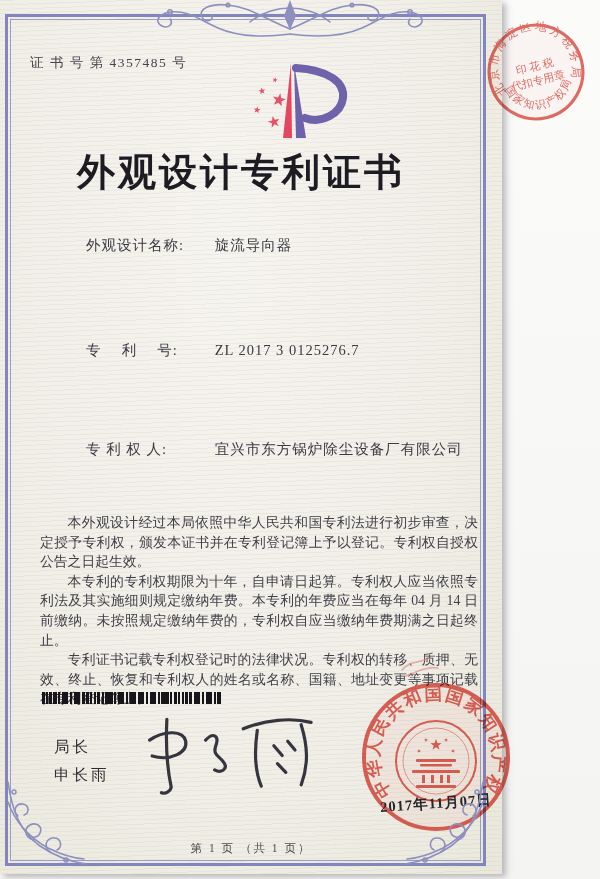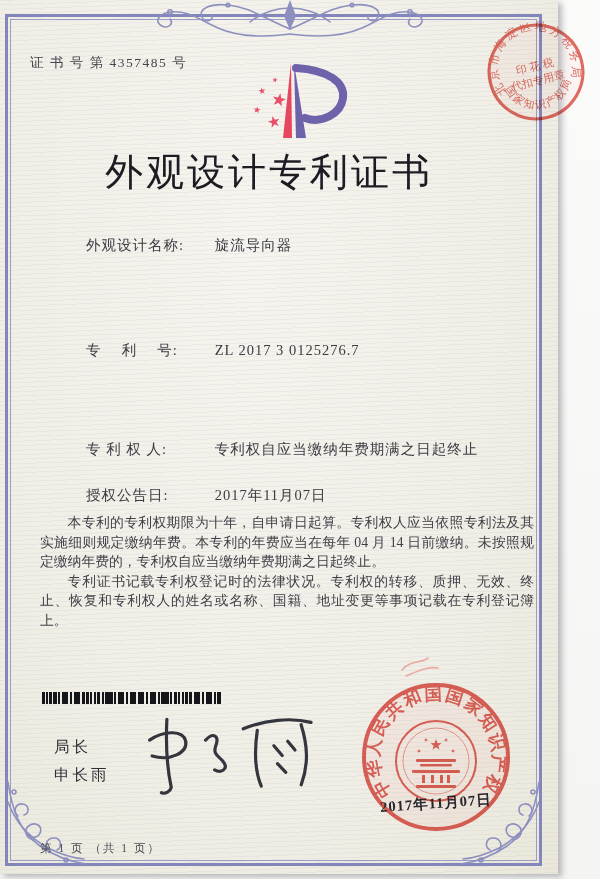--- a/index.html
+++ b/index.html
@@ -2,21 +2,21 @@
 <html><head>
 <meta charset="utf-8">
 <style>
   html,body{margin:0;padding:0;}
   body{
     width:600px;height:879px;position:relative;overflow:hidden;
     background:linear-gradient(180deg,#fbfbfa 0%,#f4f4f2 100%);
     font-family:"Liberation Serif","DejaVu Serif",serif;
   }
   .paper{
-    position:absolute;left:0;top:0;width:558px;height:874px;
+    position:absolute;left:0;top:0;width:502px;height:874px;
     background:
       repeating-linear-gradient(178deg, rgba(148,156,190,0.10) 0px, rgba(148,156,190,0.10) 1px, rgba(0,0,0,0) 1px, rgba(0,0,0,0) 4.5px),
       radial-gradient(ellipse at 45% 28%, #f6f4ee 0%, #f1eee6 60%, #eae7da 100%);
     box-shadow: 4px 3px 6px rgba(110,110,120,0.45);
   }
   .frame{
     position:absolute;left:5px;top:14px;right:16px;bottom:8px;
     border:3px solid #8286ba;
   }
   .frame::after{
@@ -27,21 +27,21 @@
   .corner.bl{left:4px;bottom:6px;}
   .corner.br{right:15px;bottom:6px;transform:scaleX(-1);}
   .cert-no{
     position:absolute;left:30px;top:54px;
     font-size:13.5px;letter-spacing:1.5px;color:#45454c;
   }
   .logo{position:absolute;left:233px;top:56px;width:120px;height:88px;}
   .tax-stamp{position:absolute;left:486px;top:22px;width:100px;height:100px;transform:rotate(-14deg);mix-blend-mode:multiply;opacity:.85;}
   .doc-title{
     position:absolute;left:0;right:20px;top:147px;text-align:center;
-    font-size:38px;font-weight:400;letter-spacing:3px;color:#1c1c22;
+    font-size:38px;font-weight:700;letter-spacing:3px;color:#1c1c22;
   }
   .field{position:absolute;left:40px;font-size:14.5px;color:#3b3b42;letter-spacing:1px;white-space:nowrap;}
   .field .lbl{display:inline-block;min-width:118px;margin-left:46px;}
   .field .val{margin-left:6px;margin-top:12px;}
   .f0{top:236px}.f1{top:289px}.f2{top:341px}.f3{top:388px}.f4{top:440px}.f5{top:486px}
   .body-text{
     position:absolute;left:40px;right:24px;top:513px;
     font-size:13.8px;line-height:19.6px;text-align:justify;color:#3f3f46;
   }
   .body-text p{margin:0;text-indent:2em;}
@@ -55,21 +55,21 @@
   .signer{position:absolute;left:48px;font-size:15.5px;letter-spacing:3px;color:#2e2e34;margin-left:6px;}
   .signer.t{top:737px}.signer.n{top:765px}
   .signature{position:absolute;left:140px;top:703px;width:195px;height:95px;transform:rotate(-2deg);}
   .seal{position:absolute;left:358px;top:679px;width:156px;height:156px;mix-blend-mode:multiply;opacity:.88;}
   .seal-date{
     position:absolute;left:356px;top:794px;width:160px;text-align:center;
     font-size:14.5px;font-weight:600;letter-spacing:1px;color:#26262c;transform:rotate(-4deg);
   }
   .scribble{position:absolute;left:396px;top:650px;width:60px;height:30px;}
   .footer{
-    position:absolute;left:0;right:40px;top:841px;
+    position:absolute;left:0;right:40px;top:841px;text-align:center;
     font-size:11.5px;letter-spacing:2px;color:#4a4a50;padding-left:40px;
   }
   .stroke-orn{stroke:#8d90bf;fill:none;stroke-width:1.6;stroke-linecap:round;}
   .seal-red{fill:#e14f46;}
 </style>
 </head>
 <body>
 
 <div class="paper">
 
@@ -127,28 +127,25 @@
   <div class="field f0">
     <span class="lbl">外观设计名称:</span>
     <span class="val">旋流导向器</span>
   </div>
   <div class="field f2">
     <span class="lbl">专　 利　 号:</span>
     <span class="val">ZL 2017 3 0125276.7</span>
   </div>
   <div class="field f4">
     <span class="lbl">专 利 权 人:</span>
-    <span class="val">专利权自应当缴纳年费期满之日起终止</span>
-  </div>
-  <div class="field f5">
-    <span class="lbl">授权公告日:</span>
-    <span class="val">2017年11月07日</span>
+    <span class="val">宜兴市东方锅炉除尘设备厂有限公司</span>
   </div>
 
   <div class="body-text">
+    <p>本外观设计经过本局依照中华人民共和国专利法进行初步审查，决定授予专利权，颁发本证书并在专利登记簿上予以登记。专利权自授权公告之日起生效。</p>
     <p>本专利的专利权期限为十年，自申请日起算。专利权人应当依照专利法及其实施细则规定缴纳年费。本专利的年费应当在每年 04 月 14 日前缴纳。未按照规定缴纳年费的，专利权自应当缴纳年费期满之日起终止。</p>
     <p>专利证书记载专利权登记时的法律状况。专利权的转移、质押、无效、终止、恢复和专利权人的姓名或名称、国籍、地址变更等事项记载在专利登记簿上。</p>
   </div>
 
   <div class="barcode"></div>
 
   <div class="signer t">局长</div>
   <div class="signer n">申长雨</div>
 
   <svg class="signature" viewBox="0 0 195 95">

